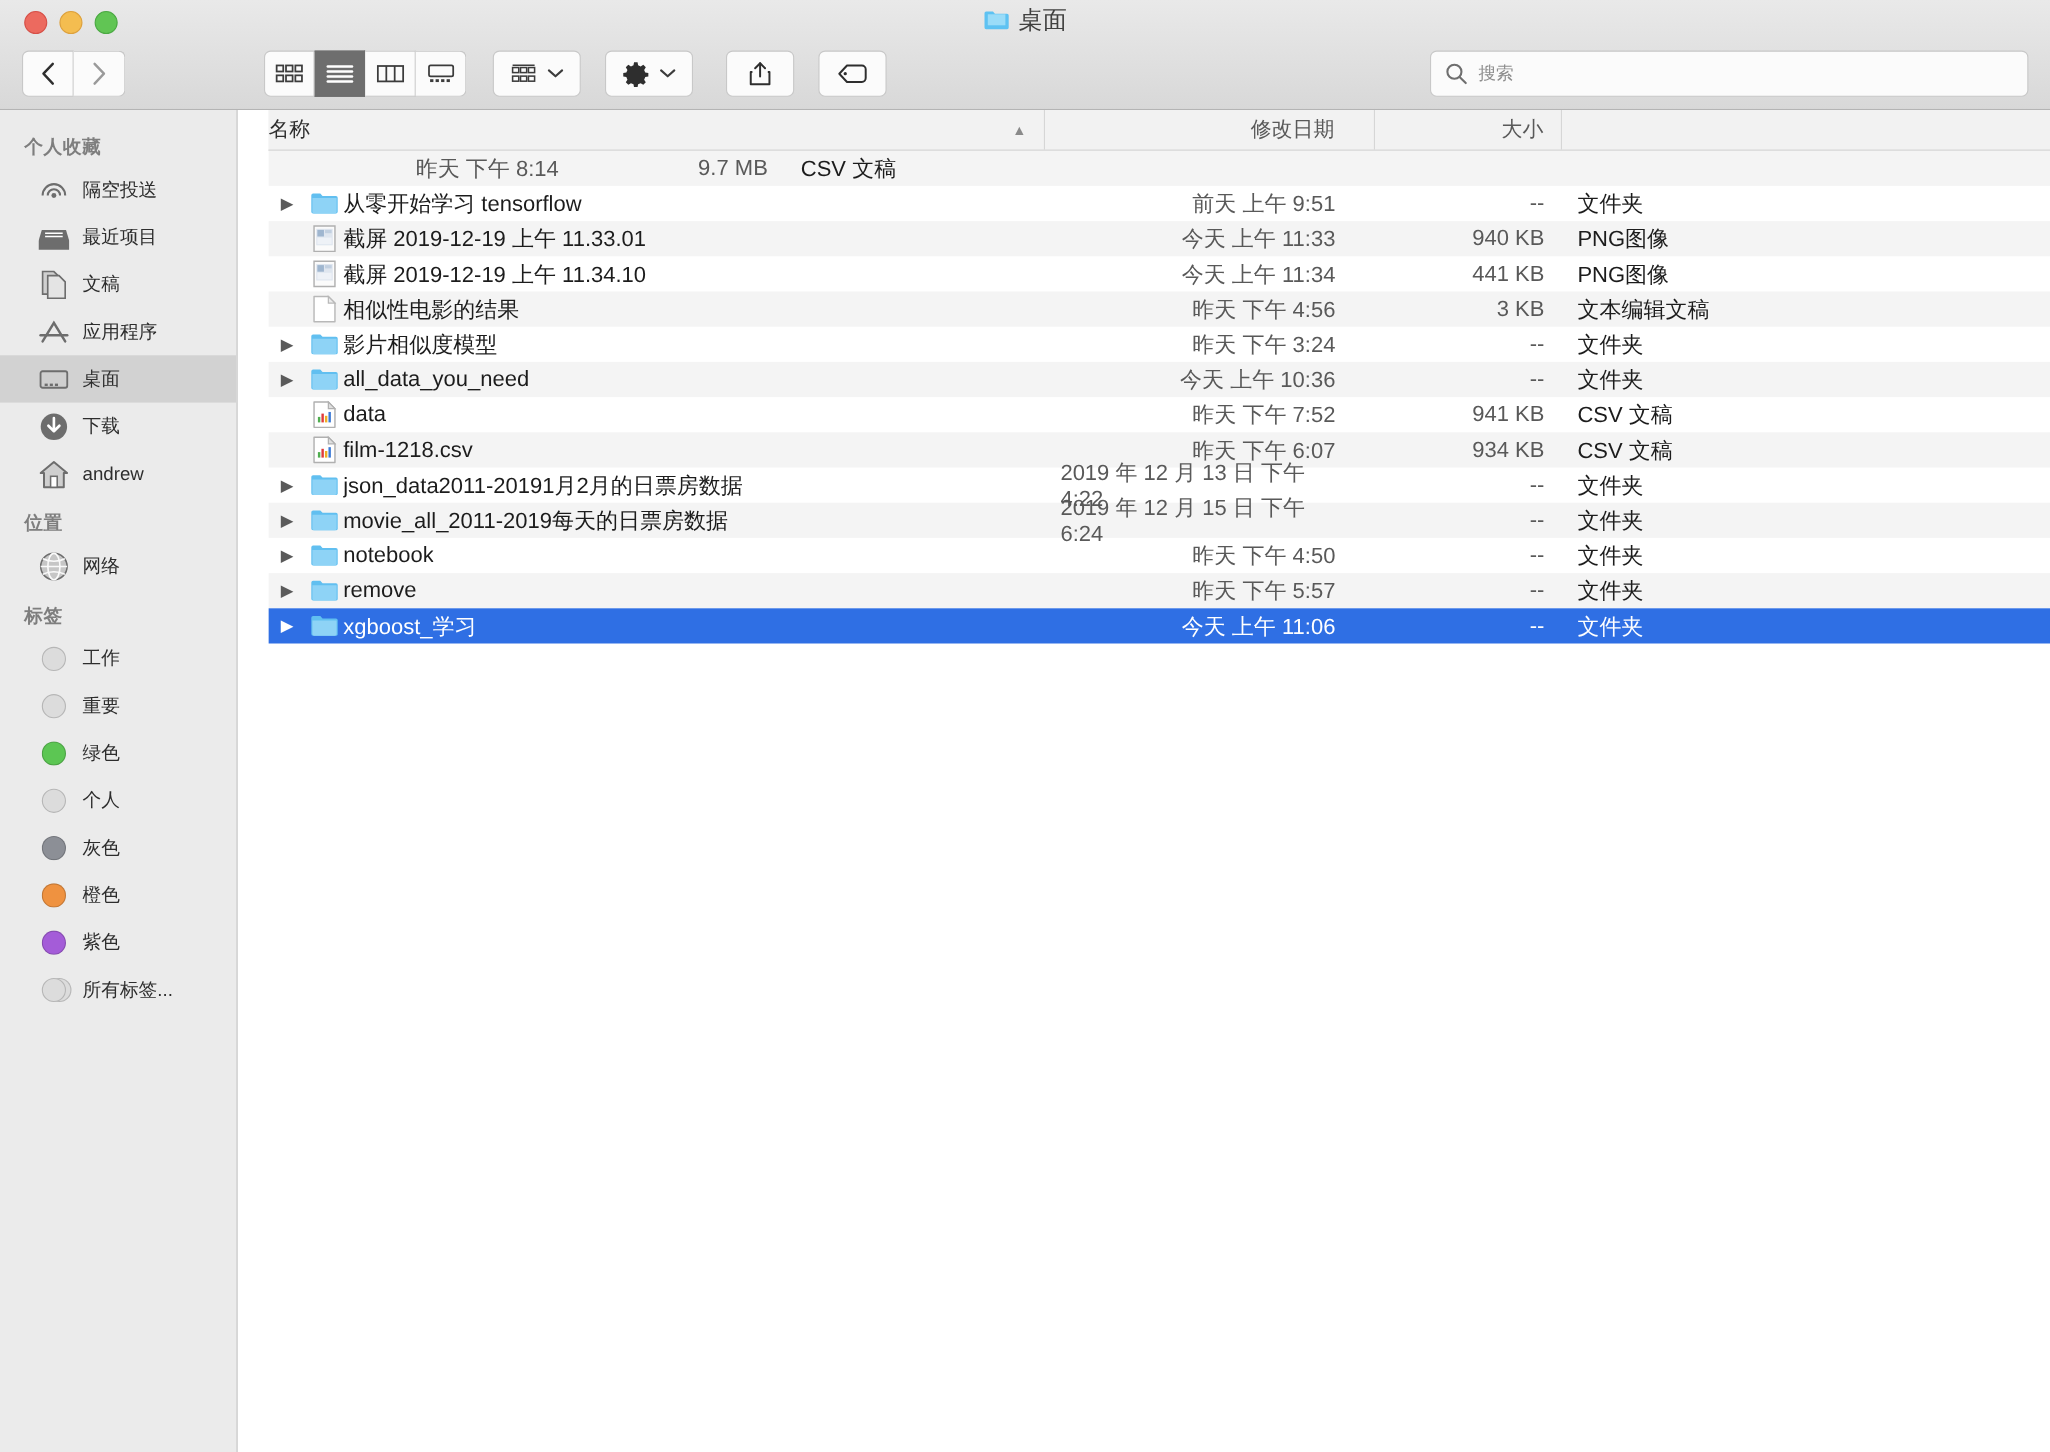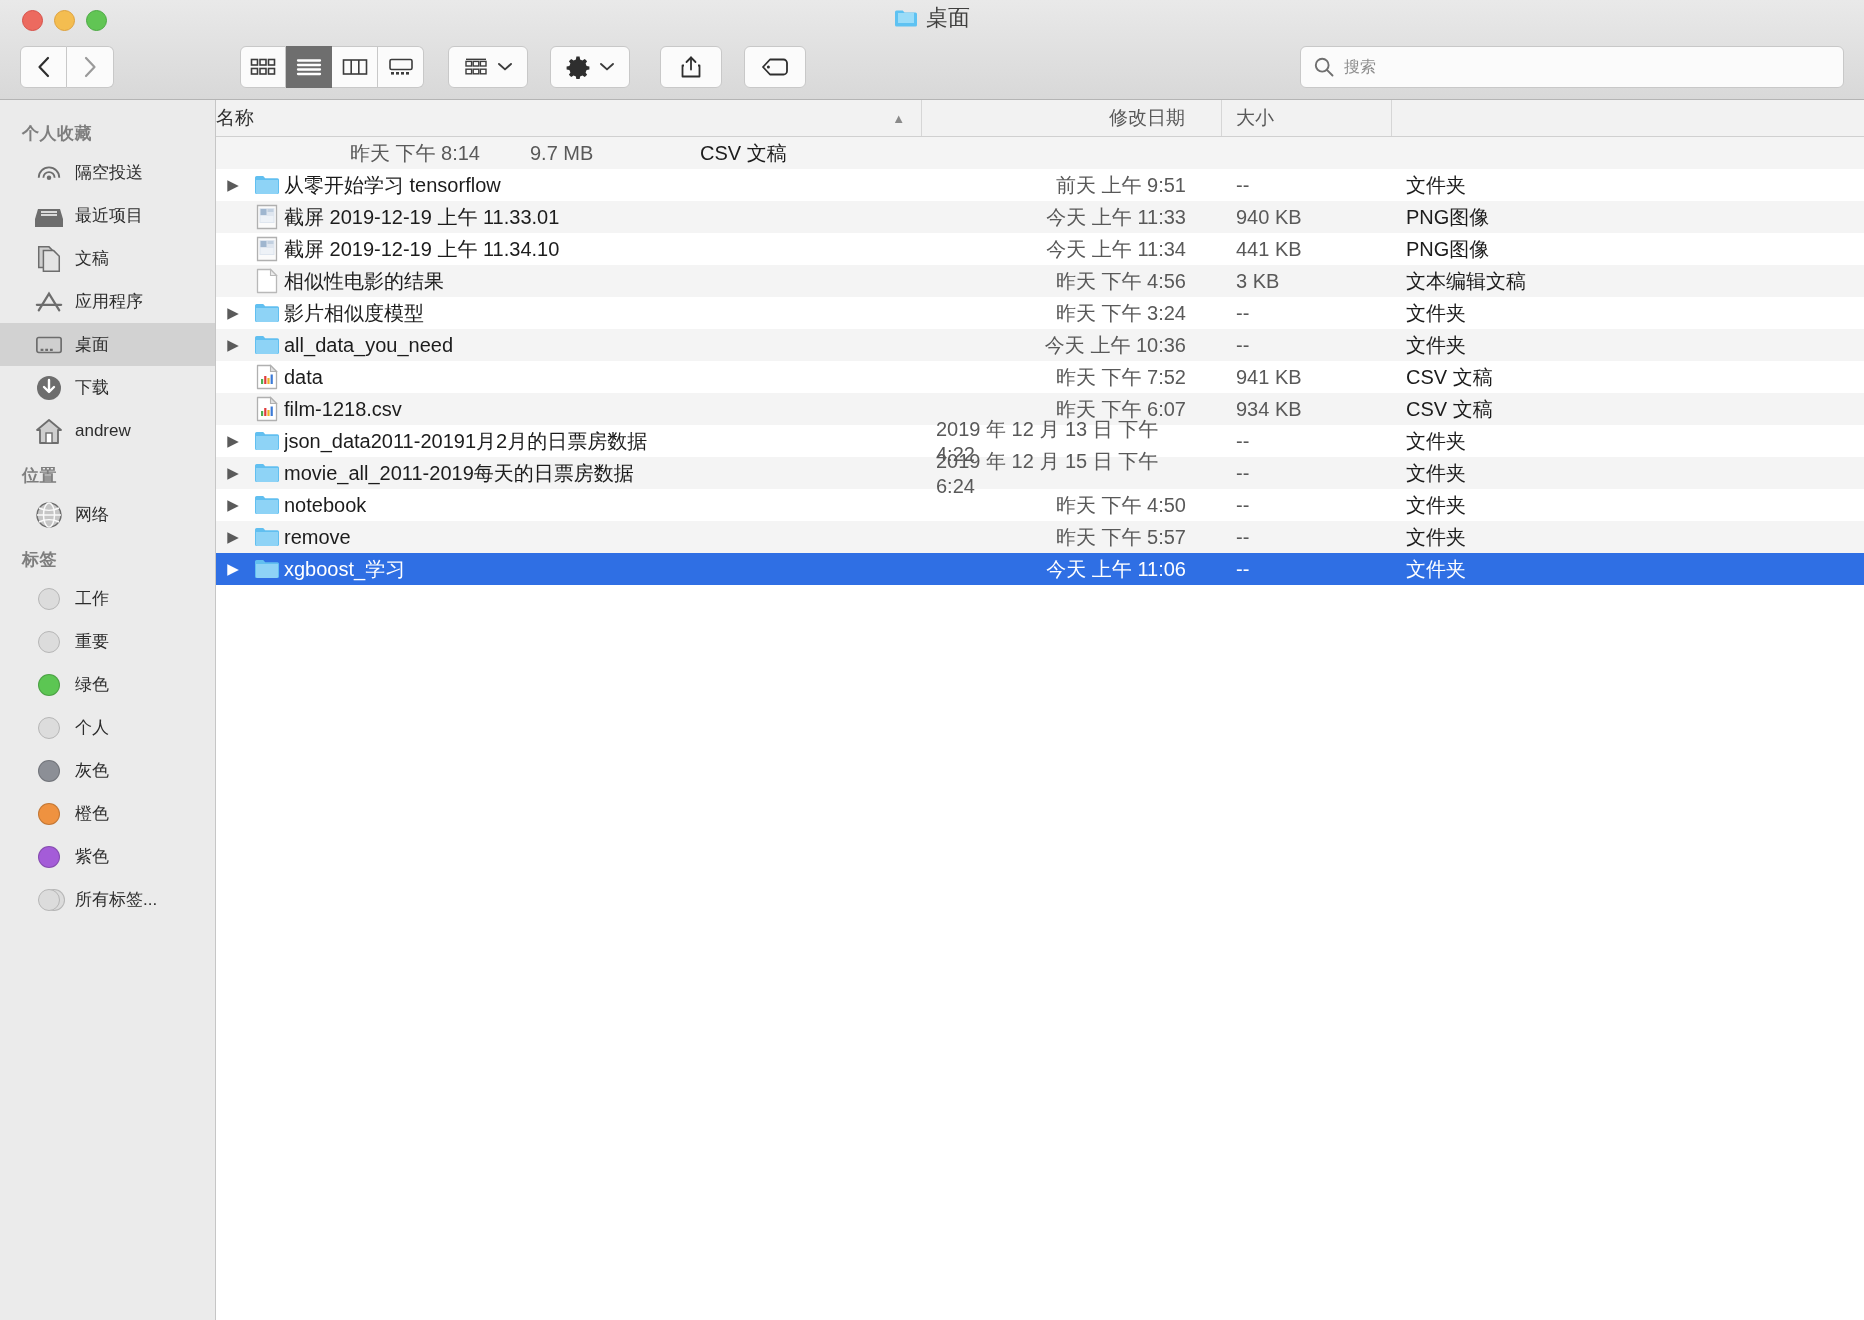--- a/index.html
+++ b/index.html
@@ -94,21 +94,21 @@
     padding-left: 34px; font-size: 17px; color: #2d2d2d;
   }
   .sb-item.selected { background: #d2d2d2; }
   .sb-icon { width: 30px; height: 30px; display: flex; align-items: center; justify-content: center; flex: 0 0 30px; }
   .sb-label { white-space: nowrap; }
   .dot { width: 22px; height: 22px; border-radius: 50%; display:block; }
   .dot.empty { background: #dcdcdc; border: 1px solid #b6b6b6; }
   .dot.all   { background: #dcdcdc; border: 1px solid #b6b6b6; box-shadow: 5px 0 0 -1px #dcdcdc, 5px 0 0 0 #b6b6b6; }
 
   
-  .filelist { flex: 1; display: flex; flex-direction: column; min-width: 0; background: #fff; }
+  .filelist { flex: 1; display: flex; flex-direction: column; min-width: 0; background: #fff; margin-left: 28px; }
 
   .colheader {
     display: flex; height: 37px; flex: 0 0 37px;
     background: #f2f2f2; border-bottom: 1px solid #d0d0d0;
     font-size: 19px; color: #2e2e2e; align-items: center;
   }
   .colheader .cell { height: 100%; display: flex; align-items: center; border-right: 1px solid #d6d6d6; padding: 0 14px; position: relative; }
   .c-name { width: 706px; flex: 0 0 706px; }
   .c-date { width: 300px; flex: 0 0 300px; }
   .c-size { width: 170px; flex: 0 0 170px; justify-content: flex-end; }
@@ -119,21 +119,21 @@
   .row { display: flex; height: 32px; align-items: center; font-size: 20px; color: #1c1c1c; }
   .row.alt { background: #f4f4f4; }
   .row.selected { background: #2f6fe4; color: #ffffff; }
   .row .cell { height: 100%; display: flex; align-items: center; padding: 0 14px; }
   .cell.c-name { gap: 0; padding-left: 0; }
   .twisty { width: 34px; flex: 0 0 34px; display: flex; align-items: center; justify-content: center; font-size: 15px; color: #5a5a5a; }
   .row.selected .twisty { color: #ffffff; }
   .ficon { width: 34px; flex: 0 0 34px; display: flex; align-items: center; justify-content: center; }
   .fname { white-space: nowrap; overflow: hidden; text-overflow: ellipsis; }
   .cell.c-date { color: #595959; justify-content: flex-end; padding-right: 36px; }
-  .cell.c-size { color: #595959; justify-content: flex-start; padding-right: 16px; }
+  .cell.c-size { color: #595959; justify-content: flex-end; padding-right: 16px; }
   .cell.c-kind { color: #1c1c1c; padding-left: 14px; }
   .row.selected .cell.c-date, .row.selected .cell.c-size, .row.selected .cell.c-kind { color: #ffffff; }
 </style>
 </head>
 <body>
 
 <div class="window">
 
   <div class="titlebar">
 

